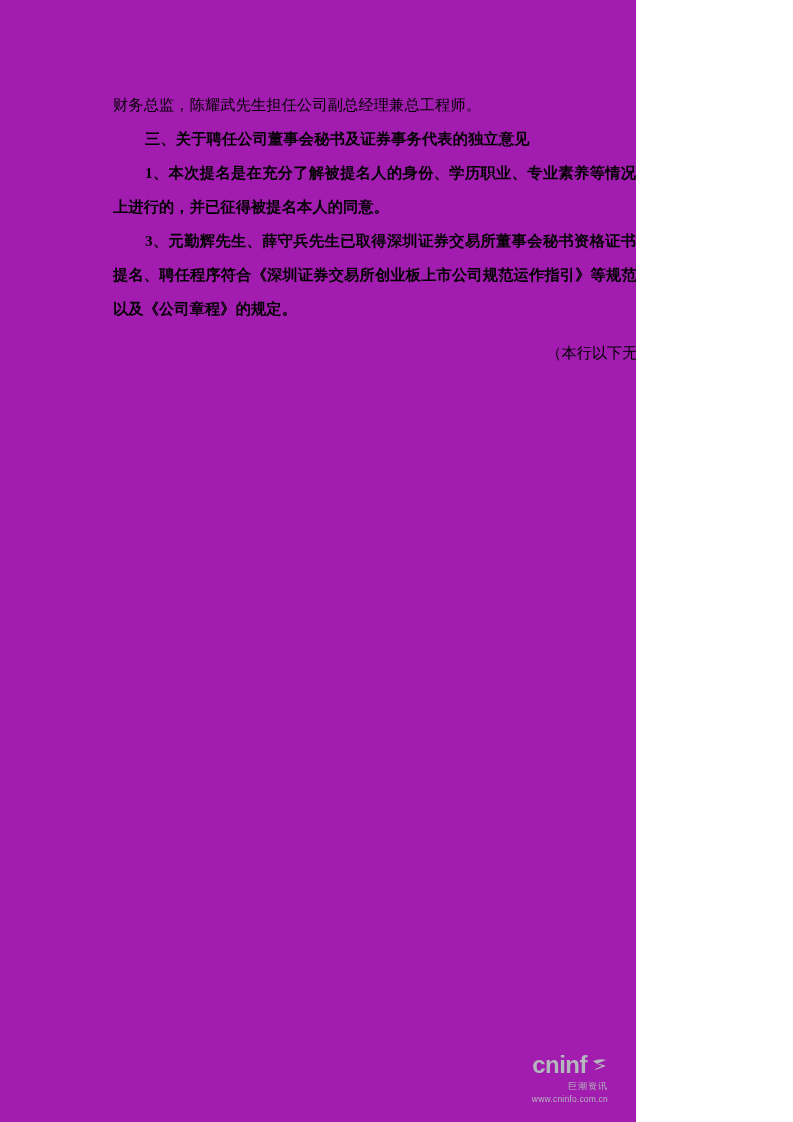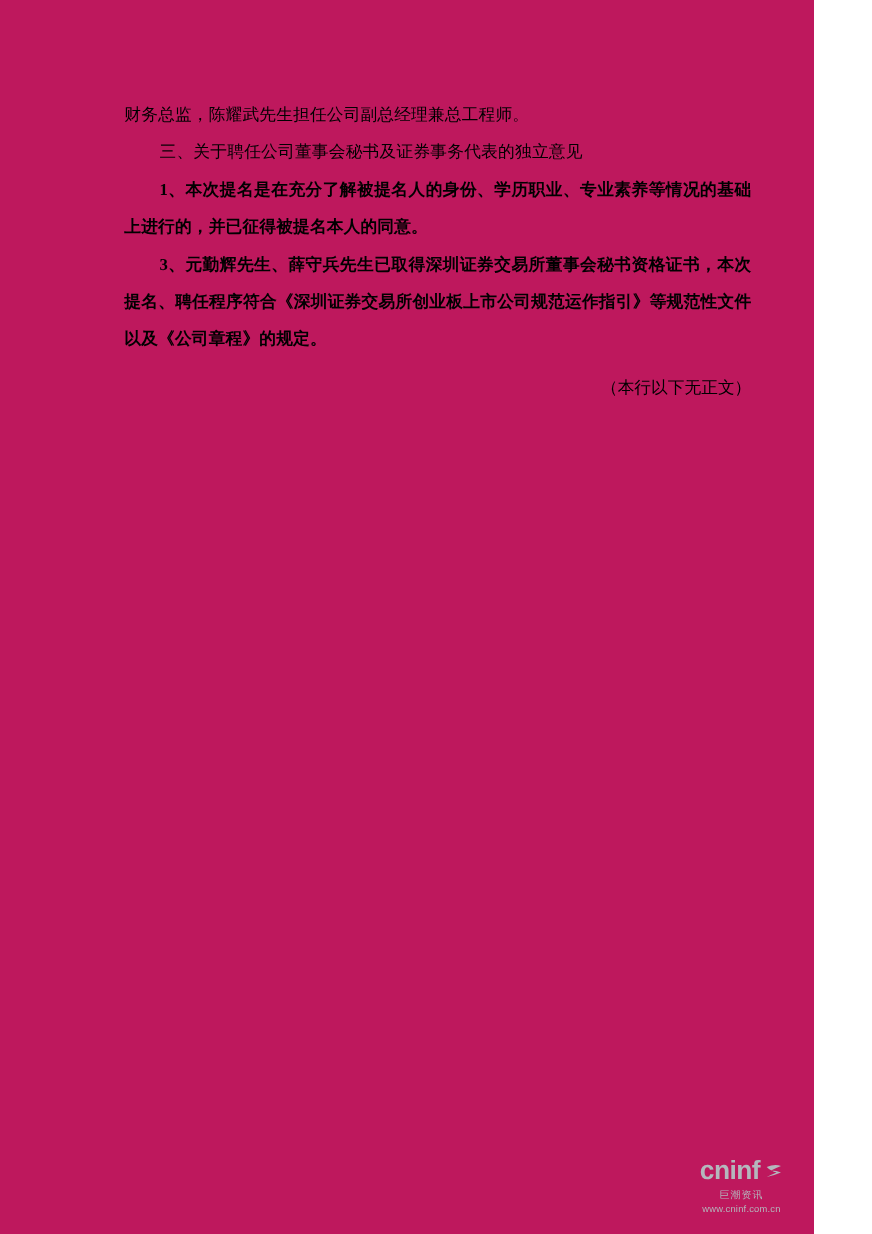--- a/index.html
+++ b/index.html
@@ -2,23 +2,23 @@
 <html><head>
 <meta charset="utf-8">
 <style>
   html, body {
     margin: 0;
     padding: 0;
     background: #ffffff;
   }
   .page {
     position: relative;
-    width: 740px;
+    width: 636px;
     height: 1122px;
-    background: #be185d;
+    background: #a21caf;
     overflow: hidden;
     font-family: "Liberation Serif", "DejaVu Serif", serif;
     color: #000000;
   }
   .doc-body {
     position: absolute;
     left: 113px;
     top: 88px;
     width: 570px;
   }
@@ -30,38 +30,38 @@
     margin: 0 0 0 0;
     letter-spacing: 0.15px;
   }
   .para.indent {
     text-indent: 32px;
     font-weight: bold;
   }
   .heading {
     font-size: 15.2px;
     line-height: 34px;
-    font-weight: normal;
+    font-weight: bold;
     text-indent: 32px;
     margin: 0;
     letter-spacing: 0.2px;
   }
   .closing {
     font-size: 15.2px;
     line-height: 34px;
     text-indent: 32px;
     margin: 0;
     text-align: right;
   }
   .spacer-small { height: 10px; }
   .watermark {
     position: absolute;
     right: 28px;
     bottom: 18px;
-    text-align: center;
+    text-align: right;
     font-family: "Liberation Sans", sans-serif;
     color: #b9bcc2;
     user-select: none;
   }
   .wm-row {
     display: flex;
     align-items: center;
     justify-content: flex-end;
     gap: 4px;
   }
@@ -108,16 +108,16 @@
   <div class="watermark">
     <div class="wm-row">
       <span class="wm-brand">cninf</span>
       <span class="wm-mark">
         <svg width="17" height="17" viewBox="0 0 17 17">
           <path d="M2 4 Q9 1 15 3 Q10 5 6 7 Q11 7 15 9 Q8 12 2 13 Q8 10 11 9 Q6 8 2 4 Z" fill="#b4b7bd"></path>
         </svg>
       </span>
     </div>
     <div class="wm-sub">巨潮资讯</div>
-    <div class="wm-url">www.cninf.com.cn</div>
+    <div class="wm-url">www.cninfo.com.cn</div>
   </div>
 
 </div>
 
 </body></html>

